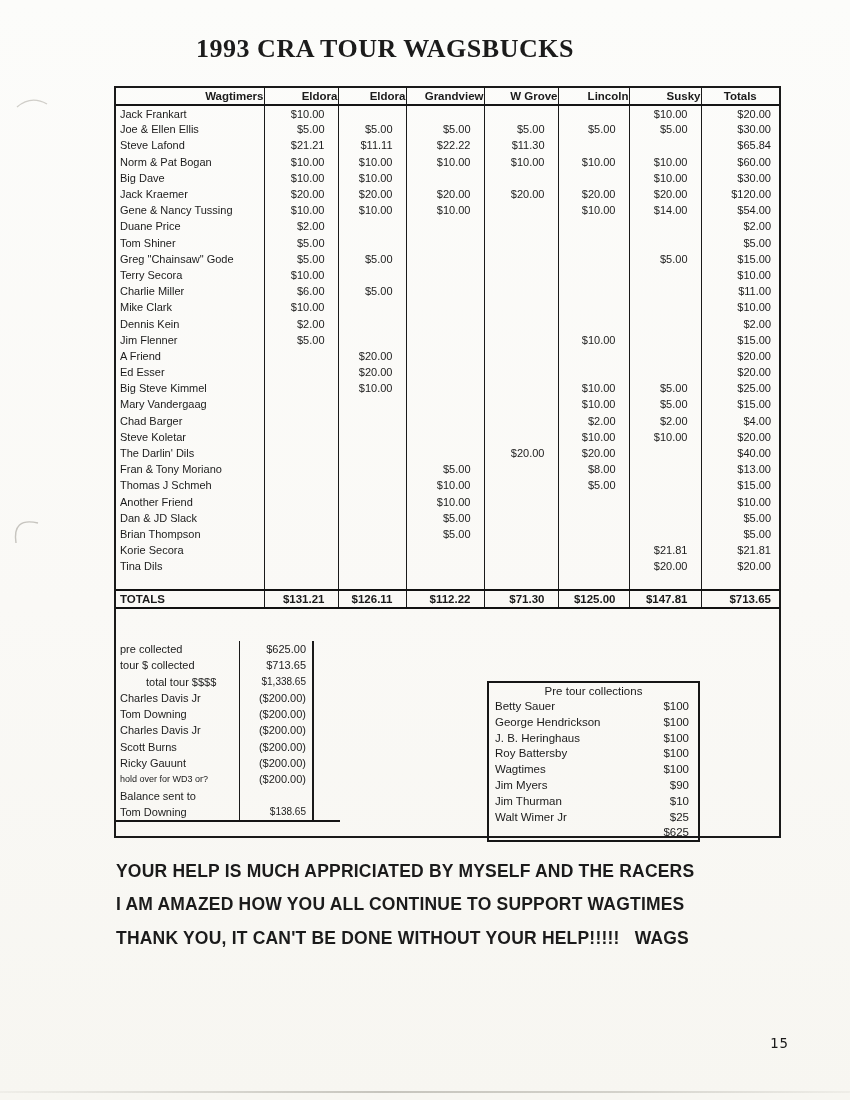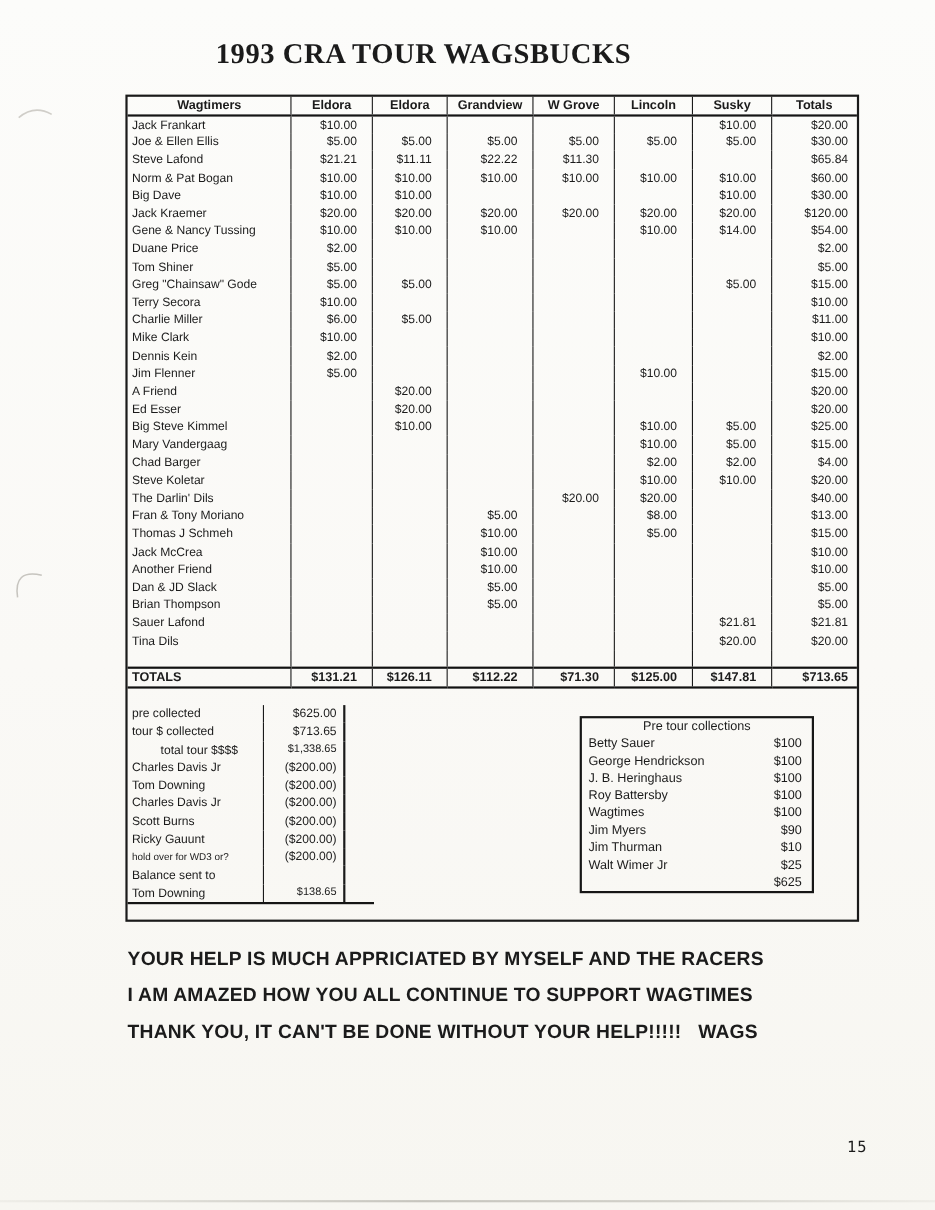--- a/index.html
+++ b/index.html
@@ -24,21 +24,21 @@
   }
 
   .outer-box {
     position:absolute; left:114px; top:86px; width:667px; height:752px;
     border:2px solid #1a1a1a; background:transparent;
   }
 
   table.main { border-collapse:collapse; table-layout:fixed; width:663px; font-size:11px; }
   .main th, .main td { overflow:hidden; white-space:nowrap; padding:0; height:16.2px; }
   .main th {
-    font-weight:bold; font-size:11.5px; text-align:center; padding-left:1px;
+    font-weight:bold; font-size:11.5px; text-align:right; padding-left:1px;
     border-bottom:2px solid #151515; height:17px;
   }
   .main th.c-tot { text-align:center; padding-left:0; }
   .main th + th, .main td + td { border-left:1px solid #1a1a1a; }
   .main td.name { padding-left:4px; }
   .main td.val { text-align:right; padding-right:13px; }
   .main td.tot { text-align:right; padding-right:8px; }
   .main tr.blank td { height:16px; }
   .main tr.totals td {
     border-top:2px solid #111; border-bottom:2px solid #111;
@@ -49,22 +49,22 @@
   .srow { display:flex; height:16.27px; align-items:center; font-size:11px; }
   .srow .lbl { width:124px; padding-left:4px; border-right:1px solid #1a1a1a;
                height:100%; display:flex; align-items:center; white-space:nowrap; overflow:hidden; }
   .srow .lbl.ind { padding-left:30px; }
   .srow .lbl.sm { font-size:9px; }
   .srow .val { width:74px; text-align:right; padding-right:6px; border-right:2px solid #1a1a1a;
                height:100%; display:flex; align-items:center; justify-content:flex-end; }
   .srow .val.smv { font-size:10px; }
 
   .pretour-box {
-    position:absolute; left:371px; top:563px; width:213px; height:161px;
-    border:2px solid #161616; font-size:11.5px; padding-top:1px;margin-left:40px;
+    position:absolute; left:371px; top:593px; width:213px; height:161px;
+    border:2px solid #161616; font-size:11.5px; padding-top:1px;
   }
   .pt-title { text-align:center; height:15px; line-height:15px; }
   .pt-row { display:flex; justify-content:space-between; height:15.8px; line-height:15.8px;
             padding:0 9px 0 6px; white-space:nowrap; }
 
   .thanks {
     position:absolute; left:116px; top:855px;
     font-weight:bold; font-size:17.5px; letter-spacing:.2px;
   }
   .thanks-line { height:33.4px; line-height:33.4px; white-space:pre; }
@@ -353,61 +353,51 @@
             <td class="name">Thomas J Schmeh</td>
             <td class="val"></td>
             <td class="val"></td>
             <td class="val">$10.00</td>
             <td class="val"></td>
             <td class="val">$5.00</td>
             <td class="val"></td>
             <td class="tot">$15.00</td>
           </tr>
           <tr>
-            <td class="name">Jack McCrea</td>
+            <td class="name">Another Friend</td>
             <td class="val"></td>
             <td class="val"></td>
             <td class="val">$10.00</td>
             <td class="val"></td>
             <td class="val"></td>
             <td class="val"></td>
             <td class="tot">$10.00</td>
           </tr>
           <tr>
-            <td class="name">Another Friend</td>
-            <td class="val"></td>
-            <td class="val"></td>
-            <td class="val">$10.00</td>
-            <td class="val"></td>
-            <td class="val"></td>
-            <td class="val"></td>
-            <td class="tot">$10.00</td>
-          </tr>
-          <tr>
             <td class="name">Dan &amp; JD Slack</td>
             <td class="val"></td>
             <td class="val"></td>
             <td class="val">$5.00</td>
             <td class="val"></td>
             <td class="val"></td>
             <td class="val"></td>
             <td class="tot">$5.00</td>
           </tr>
           <tr>
             <td class="name">Brian Thompson</td>
             <td class="val"></td>
             <td class="val"></td>
             <td class="val">$5.00</td>
             <td class="val"></td>
             <td class="val"></td>
             <td class="val"></td>
             <td class="tot">$5.00</td>
           </tr>
           <tr>
-            <td class="name">Sauer Lafond</td>
+            <td class="name">Korie Secora</td>
             <td class="val"></td>
             <td class="val"></td>
             <td class="val"></td>
             <td class="val"></td>
             <td class="val"></td>
             <td class="val">$21.81</td>
             <td class="tot">$21.81</td>
           </tr>
           <tr>
             <td class="name">Tina Dils</td>

